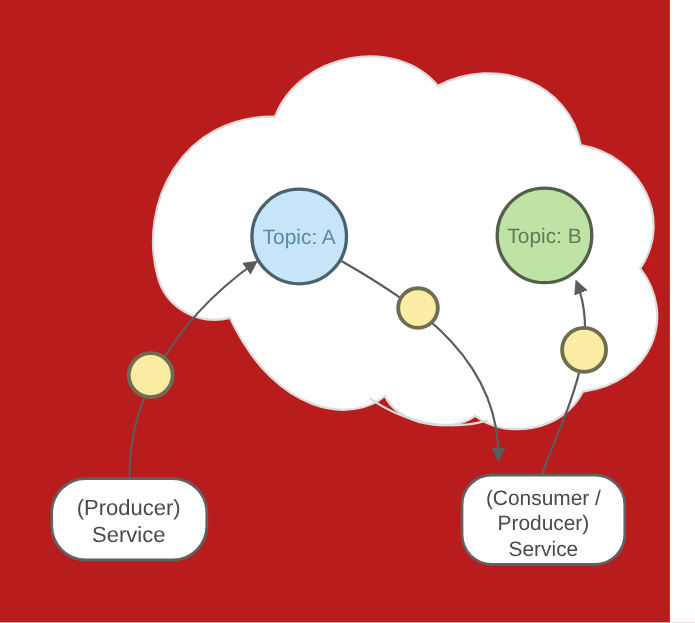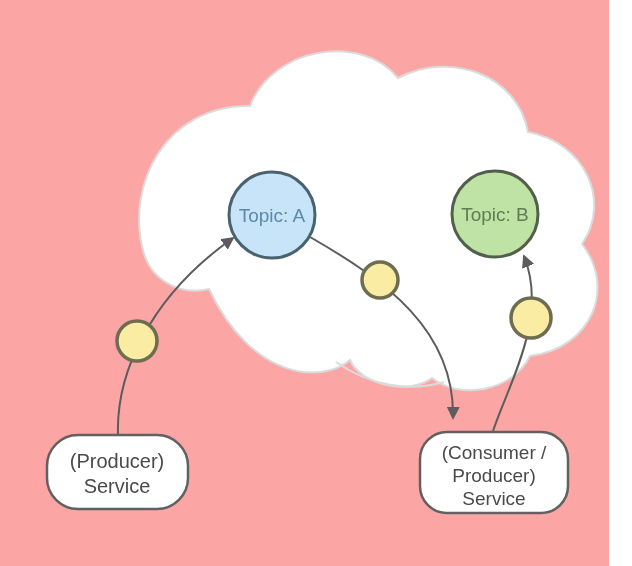--- a/index.html
+++ b/index.html
@@ -4,21 +4,21 @@
 <style>
   html, body {
     margin: 0;
     padding: 0;
     background: #ffffff;
   }
   .canvas {
     position: relative;
     width: 609px;
     height: 566px;
-    background: #fca5a5;
+    background: #b91c1c;
     overflow: hidden;
     font-family: "Liberation Sans", sans-serif;
   }
   svg { display: block; }
   text {
     font-family: "Liberation Sans", sans-serif;
     user-select: none;
   }
   .topic-label { font-size: 19px; }
   .box-label   { font-size: 20px; }

